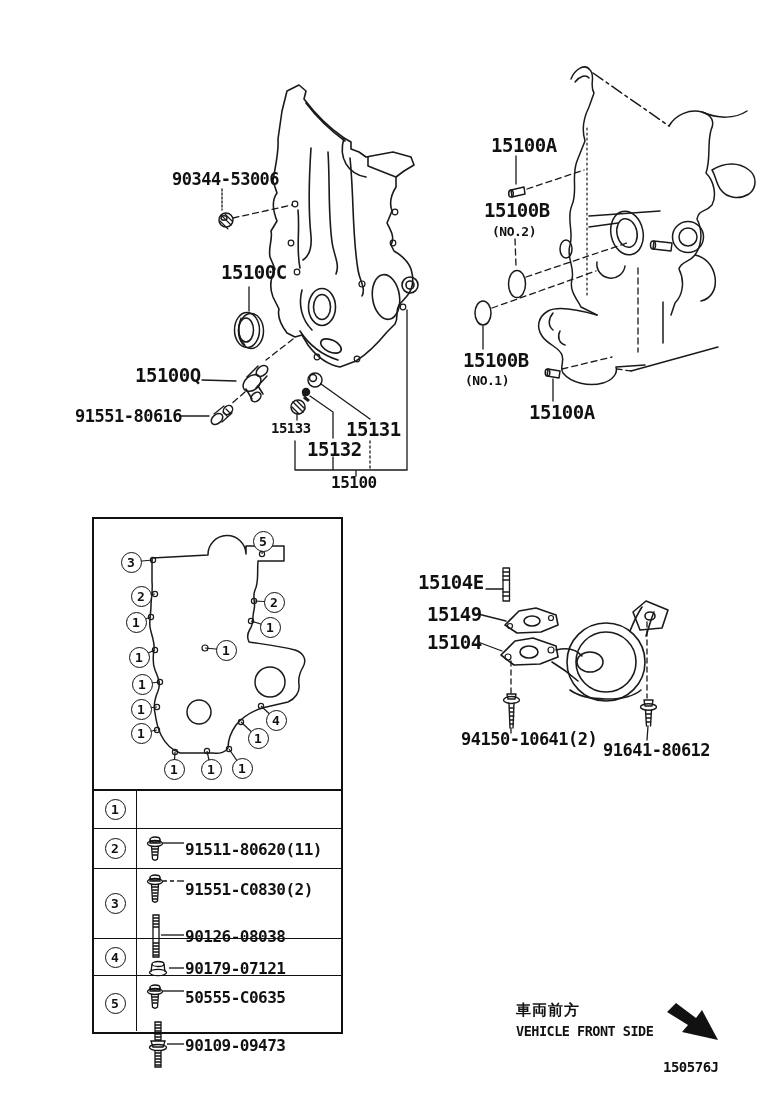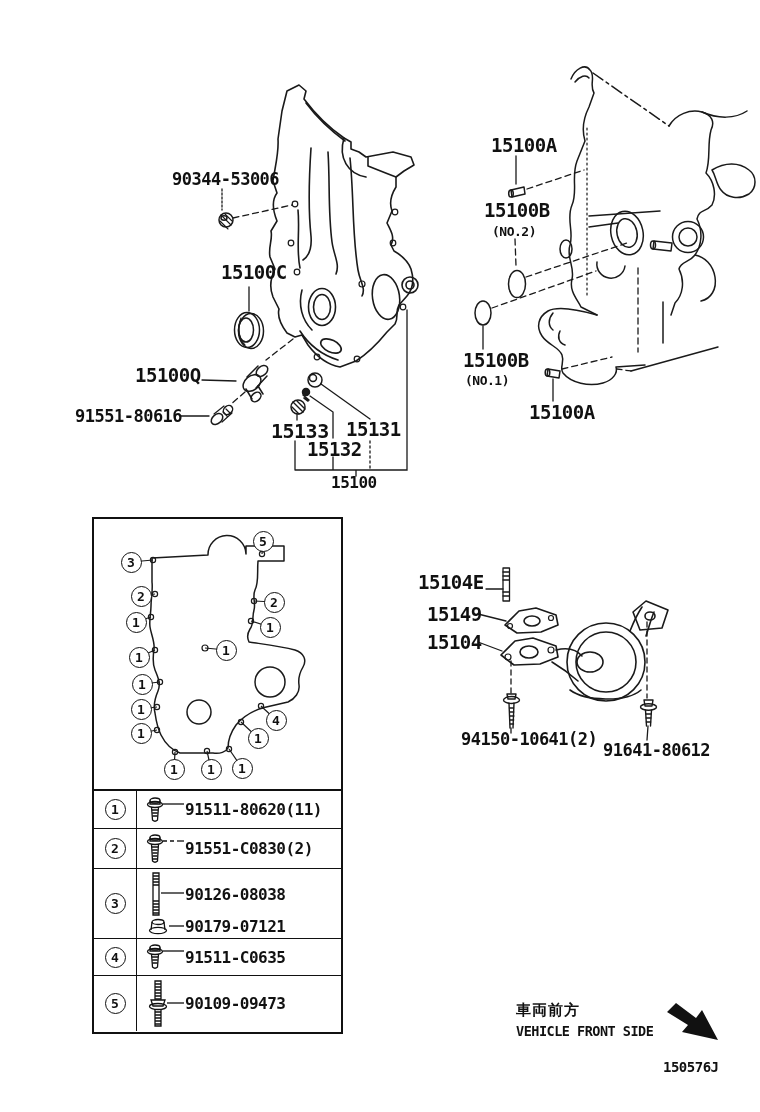--- a/index.html
+++ b/index.html
@@ -13,21 +13,21 @@
            font:700 13px "DejaVu Sans Mono",monospace;box-sizing:border-box;}
   
   #legend{position:absolute;left:92px;top:517px;width:251px;height:517px;
           border:2px solid #111;box-sizing:border-box;background:transparent;}
   #legend-diagram-space{height:272px;border-bottom:2px solid #111;box-sizing:border-box;}
   .lrow{display:flex;border-bottom:1.6px solid #111;box-sizing:border-box;}
   .lrow:last-child{border-bottom:none;}
   .lnum{width:43px;flex:0 0 43px;border-right:1.6px solid #111;display:flex;
         align-items:center;justify-content:center;box-sizing:border-box;}
   .lnum .callout{position:static;}
-  .lparts{flex:1;display:flex;flex-direction:column;justify-content:center;padding-left:8px;}
+  .lparts{flex:1;display:flex;flex-direction:column;padding-left:8px;margin-top:44px;}
   .litem{display:flex;align-items:center;}
   .licon{flex:0 0 auto;display:flex;align-items:center;}
   .ltext{font-weight:700;font-size:16px;letter-spacing:-0.5px;white-space:nowrap;}
   #front-side{position:absolute;left:516px;top:1001px;font-weight:700;}
   #front-jp{font-size:15px;letter-spacing:1px;font-family:"DejaVu Sans",sans-serif;font-weight:700;}
   #front-en{font-size:13.5px;margin-top:3px;letter-spacing:-0.5px;}
   #code{position:absolute;left:663px;top:1059px;font-weight:700;font-size:14px;letter-spacing:-0.5px;}
 </style>
 </head>
 <body>
@@ -270,21 +270,21 @@
       </g>
 
   <polygon points="667,1012 676,1003 696,1018 702,1010 718,1040 682,1032 688,1025" fill="#111"></polygon>
 </svg>
 
 <div id="labels-layer">
       <div class="plabel" style="left: 172px; top: 171px; font-size: 17px;">90344-53006</div>
       <div class="plabel" style="left: 221px; top: 263px; font-size: 19px;">15100C</div>
       <div class="plabel" style="left: 135px; top: 366px; font-size: 19px;">15100Q</div>
       <div class="plabel" style="left: 75px; top: 408px; font-size: 17px;">91551-80616</div>
-      <div class="plabel" style="left: 271px; top: 421px; font-size: 20px;">15133</div>
+      <div class="plabel" style="left: 271px; top: 421px; font-size: 14px;">15133</div>
       <div class="plabel" style="left: 346px; top: 420px; font-size: 19px;">15131</div>
       <div class="plabel" style="left: 307px; top: 440px; font-size: 19px;">15132</div>
       <div class="plabel" style="left: 331px; top: 475px; font-size: 16px;">15100</div>
       <div class="plabel" style="left: 491px; top: 136px; font-size: 19px;">15100A</div>
       <div class="plabel" style="left: 484px; top: 201px; font-size: 19px;">15100B</div>
       <div class="plabel" style="left: 492px; top: 225px; font-size: 13px;">(NO.2)</div>
       <div class="plabel" style="left: 463px; top: 351px; font-size: 19px;">15100B</div>
       <div class="plabel" style="left: 465px; top: 374px; font-size: 13px;">(NO.1)</div>
       <div class="plabel" style="left: 529px; top: 403px; font-size: 19px;">15100A</div>
       <div class="plabel" style="left: 418px; top: 573px; font-size: 19px;">15104E</div>
@@ -404,21 +404,21 @@
                   <g fill="none" stroke="#111" stroke-width="1.3">
                     <ellipse cx="10" cy="4.5" rx="5" ry="2.5"></ellipse>
                     <path d="M5,4.5 L5,8 L15,8 L15,4.5"></path>
                     <ellipse cx="10" cy="8.5" rx="7.5" ry="3"></ellipse>
                     <path d="M6.5,11 L7.5,24 Q10,26.5 12.5,24 L13.5,11"></path>
                     <path d="M7,14 h6 M7.2,17 h5.6 M7.4,20 h5.2"></path>
                     <line x1="18" y1="8" x2="39" y2="8"></line>
                   </g>
                 </svg>
               </span>
-              <span class="ltext">91511-C0635</span>
+              <span class="ltext">50555-C0635</span>
             </div>
           </div>
         </div>
         <div class="lrow" style="height: 55px;">
           <div class="lnum">
             <div class="callout">5</div>
           </div>
           <div class="lparts">
             <div class="litem">
               <span class="licon">

